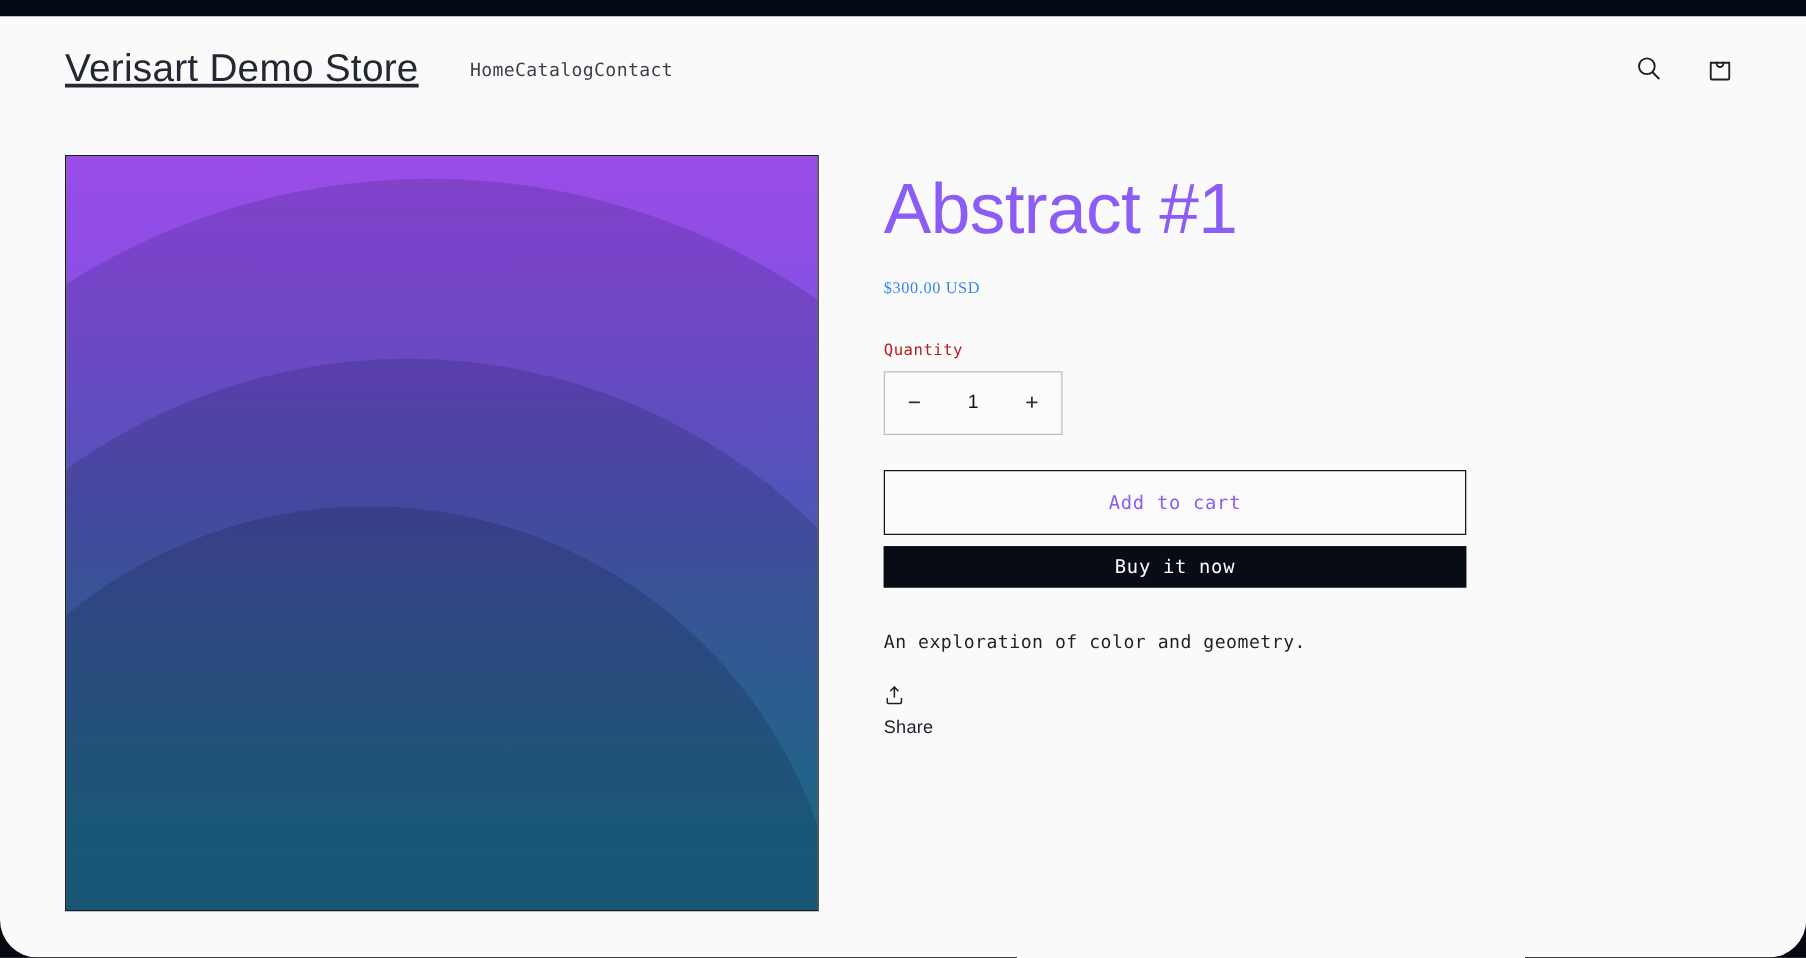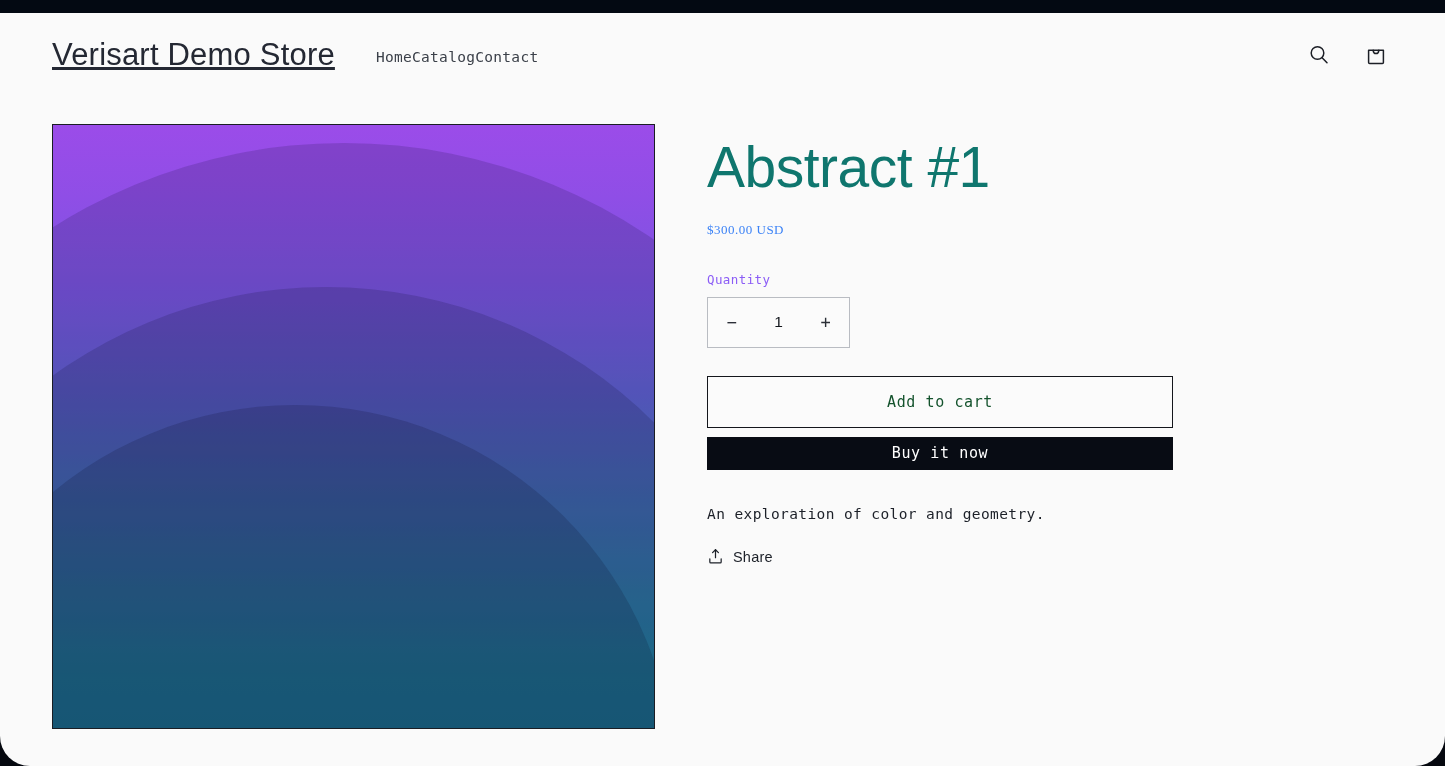--- a/index.html
+++ b/index.html
@@ -148,38 +148,38 @@
     font-size: 14.5px;
     color: #3d424b;
     letter-spacing: 0.4px;
     margin-bottom: 18px;
   }
 
   .product-title {
     font-family: "Liberation Sans", sans-serif;
     font-size: 57px;
     font-weight: 400;
-    color: #0f766e;
+    color: #8b5cf6;
     letter-spacing: -0.5px;
     line-height: 1.05;
     margin-bottom: 24px;
   }
 
   .price {
     font-family: Liberation Serif, serif;
     font-size: 13px;
     color: #3b82f6;
     letter-spacing: 0.5px;
     margin-bottom: 34px;
   }
 
   .qty-label {
     font-family: "DejaVu Sans Mono", "Liberation Mono", monospace;
     font-size: 12.5px;
-    color: #8b5cf6;
+    color: #b91c1c;
     letter-spacing: 0.4px;
     margin-bottom: 10px;
   }
 
   .qty-box {
     display: flex;
     align-items: center;
     width: 143px;
     height: 51px;
     border: 1px solid #b9bcc2;
@@ -216,21 +216,21 @@
     font-family: "DejaVu Sans Mono", "Liberation Mono", monospace;
     font-size: 15px;
     letter-spacing: 0.6px;
     cursor: pointer;
   }
 
   .btn-add {
     height: 52px;
     background: #fbfbfb;
     border: 1.5px solid #14161c;
-    color: #14532d;
+    color: #8b5cf6;
     margin-bottom: 9px;
   }
 
   .btn-buy {
     height: 33px;
     background: #080c14;
     border: 1.5px solid #080c14;
     color: #ffffff;
     margin-bottom: 36px;
   }
@@ -238,26 +238,27 @@
   .description {
     font-family: "DejaVu Sans Mono", "Liberation Mono", monospace;
     font-size: 14.5px;
     color: #1c2028;
     letter-spacing: 0.4px;
     margin-bottom: 26px;
   }
 
   .share {
     display: inline-flex;
-    align-items: flex-end;
+    align-items: flex-start;
     gap: 9px;
     background: none;
     border: none;
     cursor: pointer;
     padding: 0;
+    flex-direction: column;
   }
 
   .share-label {
     font-family: "Liberation Sans", sans-serif;
     font-size: 14.5px;
     color: #1c2028;
     letter-spacing: 0.2px;
   }
 </style>
 </head>

